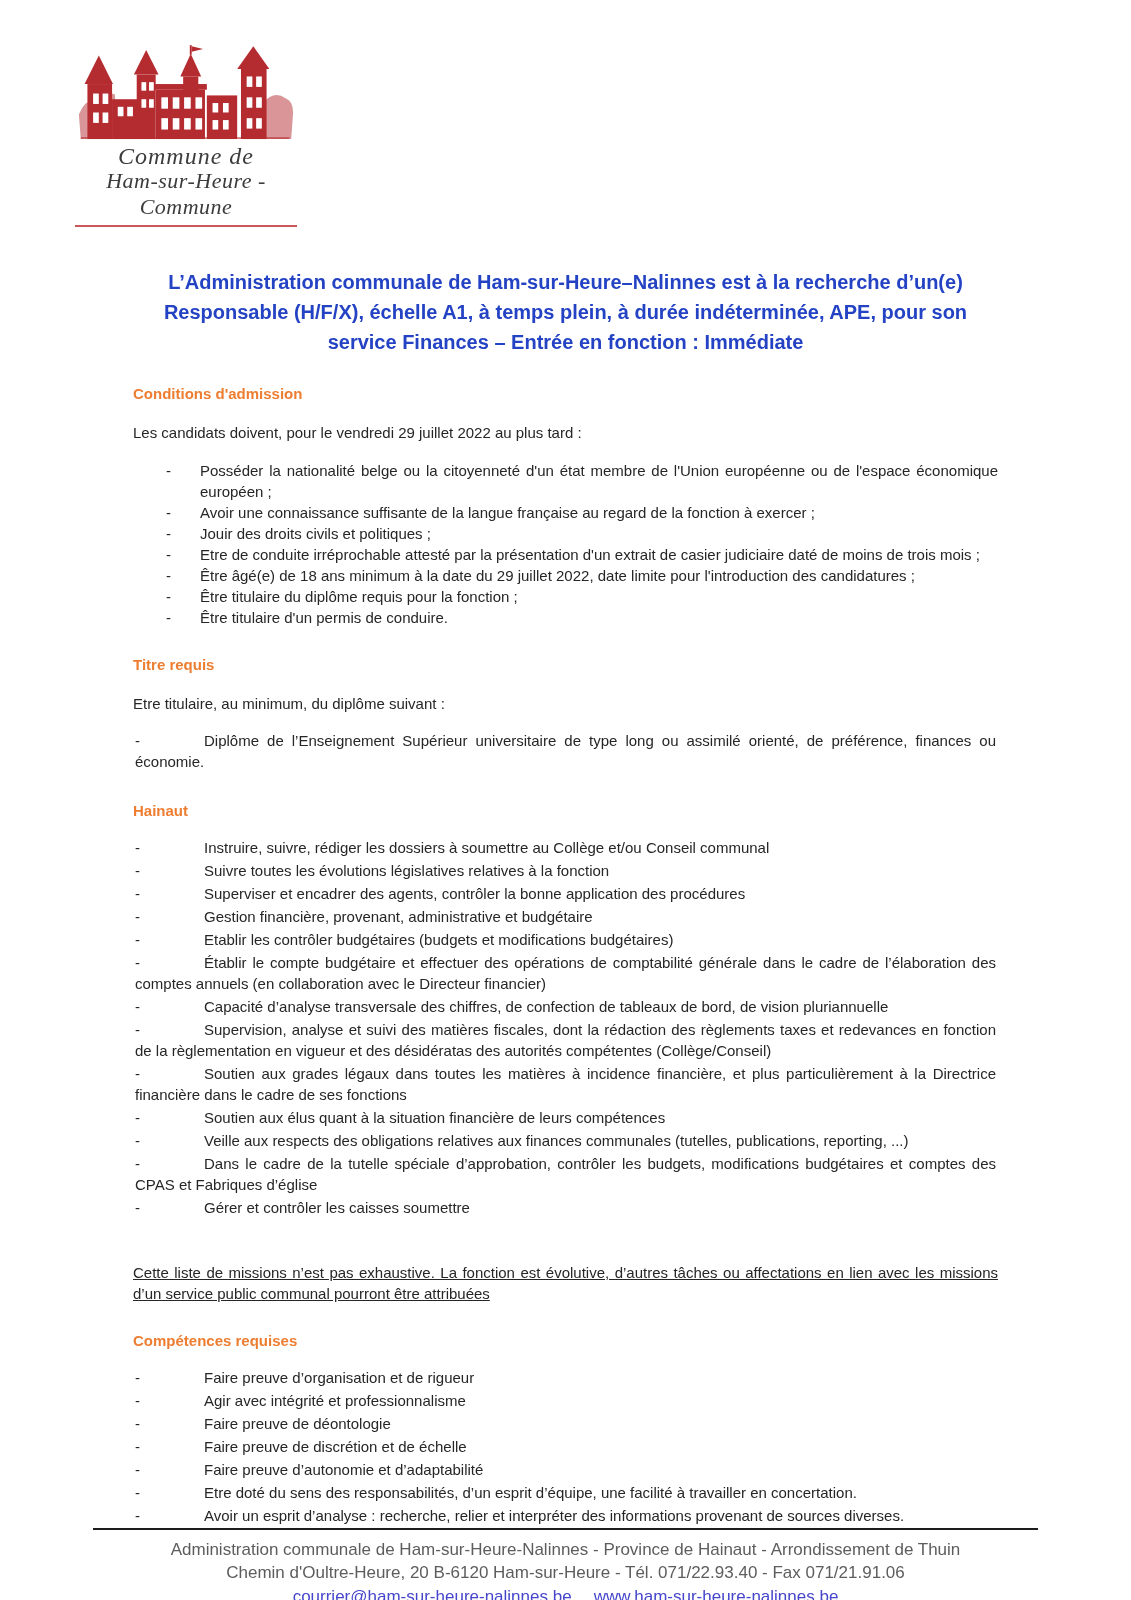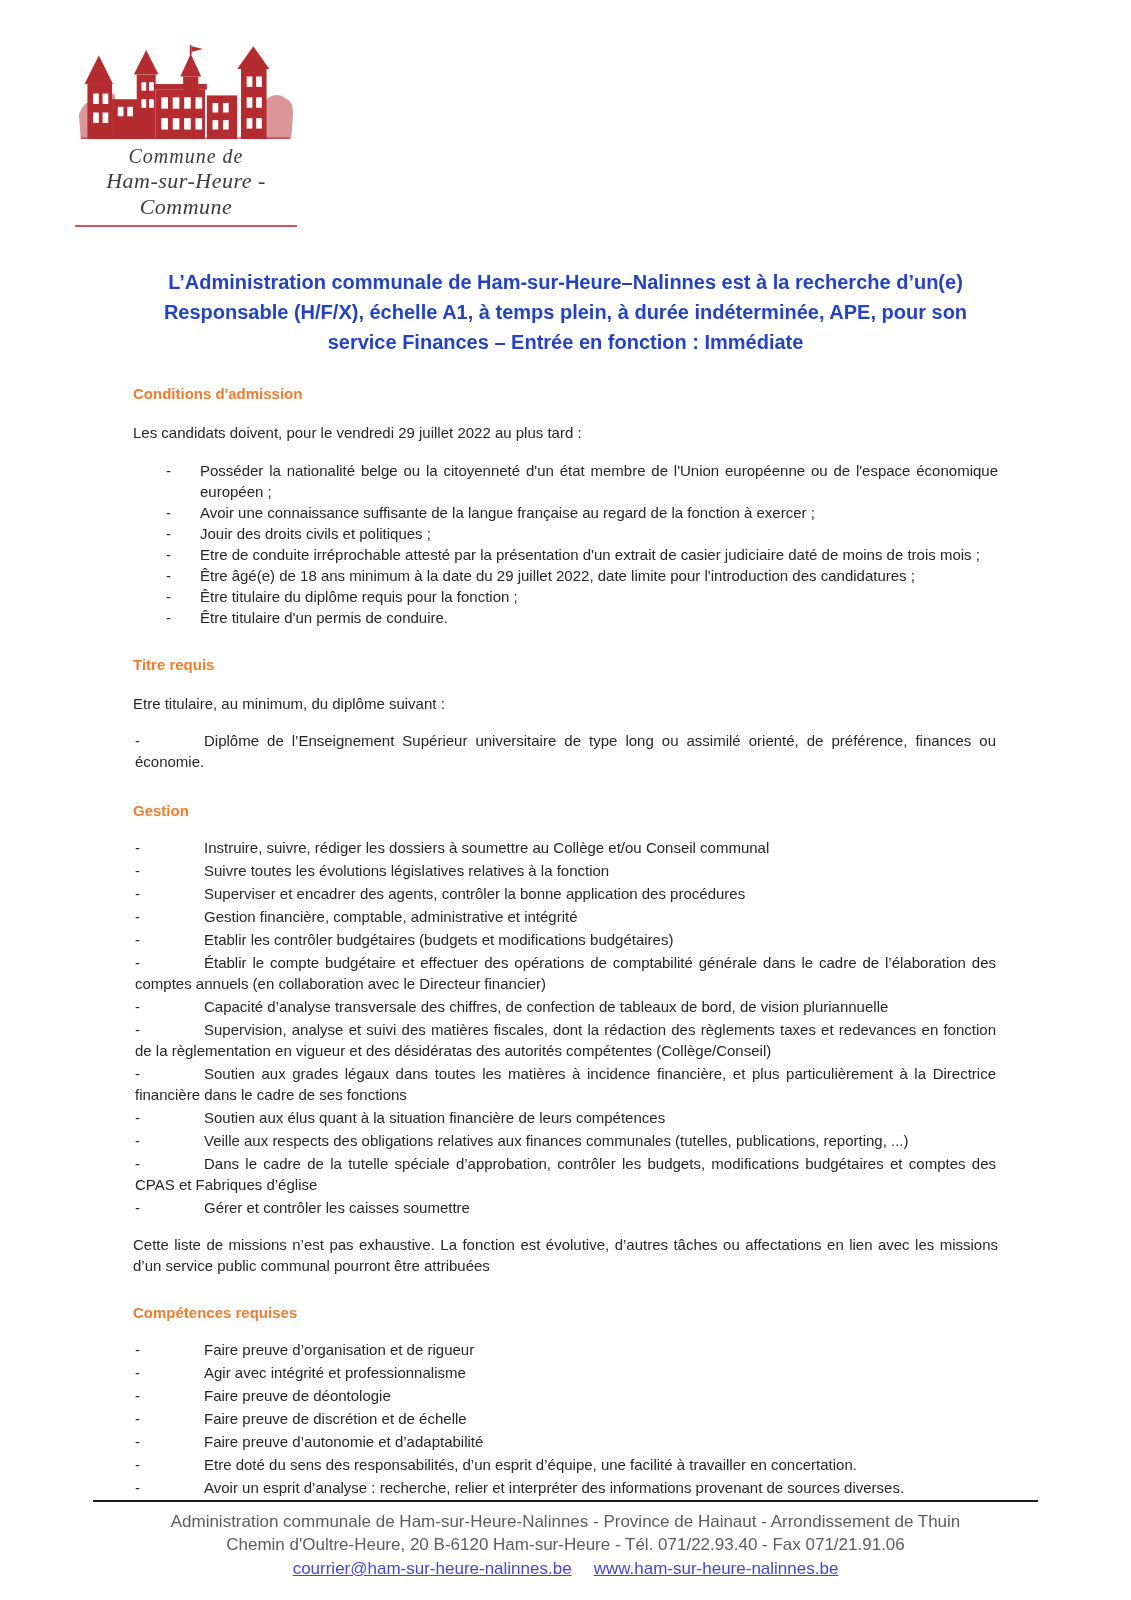--- a/index.html
+++ b/index.html
@@ -15,41 +15,41 @@
   body{font-family:"Liberation Sans",sans-serif;}
   .page{
     width:1131px;height:1600px;margin:0 auto;background:#fff;
     padding:44px 133px 30px 133px;
     display:flex;flex-direction:column;overflow:hidden;
     color:var(--body-ink);font-size:15px;line-height:21px;
   }
   
   .logo-block{margin-left:-58px;width:222px;text-align:center;}
   .logo-block svg{display:block;margin:0 auto;}
-  .logo-name1{font-family:"Liberation Serif",serif;font-style:italic;font-size:20px;line-height:24px;color:#3c3c3c;letter-spacing:1px;}
+  .logo-name1{font-family:"Liberation Serif",serif;font-style:italic;font-size:24px;line-height:24px;color:#3c3c3c;letter-spacing:1px;}
   .logo-name2{font-family:"Liberation Serif",serif;font-style:italic;font-size:22px;line-height:26px;color:#3c3c3c;letter-spacing:.5px;}
   .logo-underline{height:0;border-bottom:2px solid #c9575b;margin-top:5px;}
   
   .job-title{
     margin-top:40px;text-align:center;color:var(--title-blue);
     font-size:20px;line-height:30px;font-weight:bold;padding:0 20px;
   }
   
   .section-heading{color:var(--heading-orange);font-weight:bold;font-size:15px;margin-top:26px;}
   .intro{margin-top:18px;}
   
   .c-list{margin-top:17px;}
   .c-item{display:flex;}
   .c-dash{flex:0 0 34px;margin-left:33px;}
   .c-text{flex:1;text-align:justify;}
   
   .m-item{text-align:justify;margin:2px;}
   .m-dash{display:inline-block;width:69px;}
   .m-list{margin-top:16px;}
-  .note{margin-top:16px;text-align:justify;}
+  .note{margin-top:44px;text-align:justify;text-decoration:underline;}
   
   .doc-footer{margin-top:auto;text-align:center;color:var(--footer-gray);font-size:17px;line-height:23px;}
   .footer-divider{border-top:2px solid #1c1c1c;margin:0 -40px 8px -40px;}
   .doc-footer a{color:var(--link-blue);text-decoration:underline;cursor:pointer;}
   .footer-links{margin-top:1px;}
   .footer-links a + a{margin-left:22px;}
 </style>
 </head>
 <body>
 
@@ -151,26 +151,26 @@
 
   <section>
     <h2 class="section-heading">Titre requis</h2>
     <p class="intro">Etre titulaire, au minimum, du diplôme suivant :</p>
     <div class="m-list">
       <p class="m-item"><span class="m-dash">-</span><span>Diplôme de l’Enseignement Supérieur universitaire de type long ou assimilé orienté, de préférence, finances ou économie.</span></p>
     </div>
   </section>
 
   <section>
-    <h2 class="section-heading">Gestion</h2>
+    <h2 class="section-heading">Hainaut</h2>
     <div class="m-list">
       <p class="m-item"><span class="m-dash">-</span><span>Instruire, suivre, rédiger les dossiers à soumettre au Collège et/ou Conseil communal</span></p>
       <p class="m-item"><span class="m-dash">-</span><span>Suivre toutes les évolutions législatives relatives à la fonction</span></p>
       <p class="m-item"><span class="m-dash">-</span><span>Superviser et encadrer des agents, contrôler la bonne application des procédures</span></p>
-      <p class="m-item"><span class="m-dash">-</span><span>Gestion financière, comptable, administrative et intégrité</span></p>
+      <p class="m-item"><span class="m-dash">-</span><span>Gestion financière, provenant, administrative et budgétaire</span></p>
       <p class="m-item"><span class="m-dash">-</span><span>Etablir les contrôler budgétaires (budgets et modifications budgétaires)</span></p>
       <p class="m-item"><span class="m-dash">-</span><span>Établir le compte budgétaire et effectuer des opérations de comptabilité générale dans le cadre de l’élaboration des comptes annuels (en collaboration avec le Directeur financier)</span></p>
       <p class="m-item"><span class="m-dash">-</span><span>Capacité d’analyse transversale des chiffres, de confection de tableaux de bord, de vision pluriannuelle</span></p>
       <p class="m-item"><span class="m-dash">-</span><span>Supervision, analyse et suivi des matières fiscales, dont la rédaction des règlements taxes et redevances en fonction de la règlementation en vigueur et des désidératas des autorités compétentes (Collège/Conseil)</span></p>
       <p class="m-item"><span class="m-dash">-</span><span>Soutien aux grades légaux dans toutes les matières à incidence financière, et plus particulièrement à la Directrice financière dans le cadre de ses fonctions</span></p>
       <p class="m-item"><span class="m-dash">-</span><span>Soutien aux élus quant à la situation financière de leurs compétences</span></p>
       <p class="m-item"><span class="m-dash">-</span><span>Veille aux respects des obligations relatives aux finances communales (tutelles, publications, reporting, ...)</span></p>
       <p class="m-item"><span class="m-dash">-</span><span>Dans le cadre de la tutelle spéciale d’approbation, contrôler les budgets, modifications budgétaires et comptes des CPAS et Fabriques d’église</span></p>
       <p class="m-item"><span class="m-dash">-</span><span>Gérer et contrôler les caisses soumettre</span></p>
     </div>

